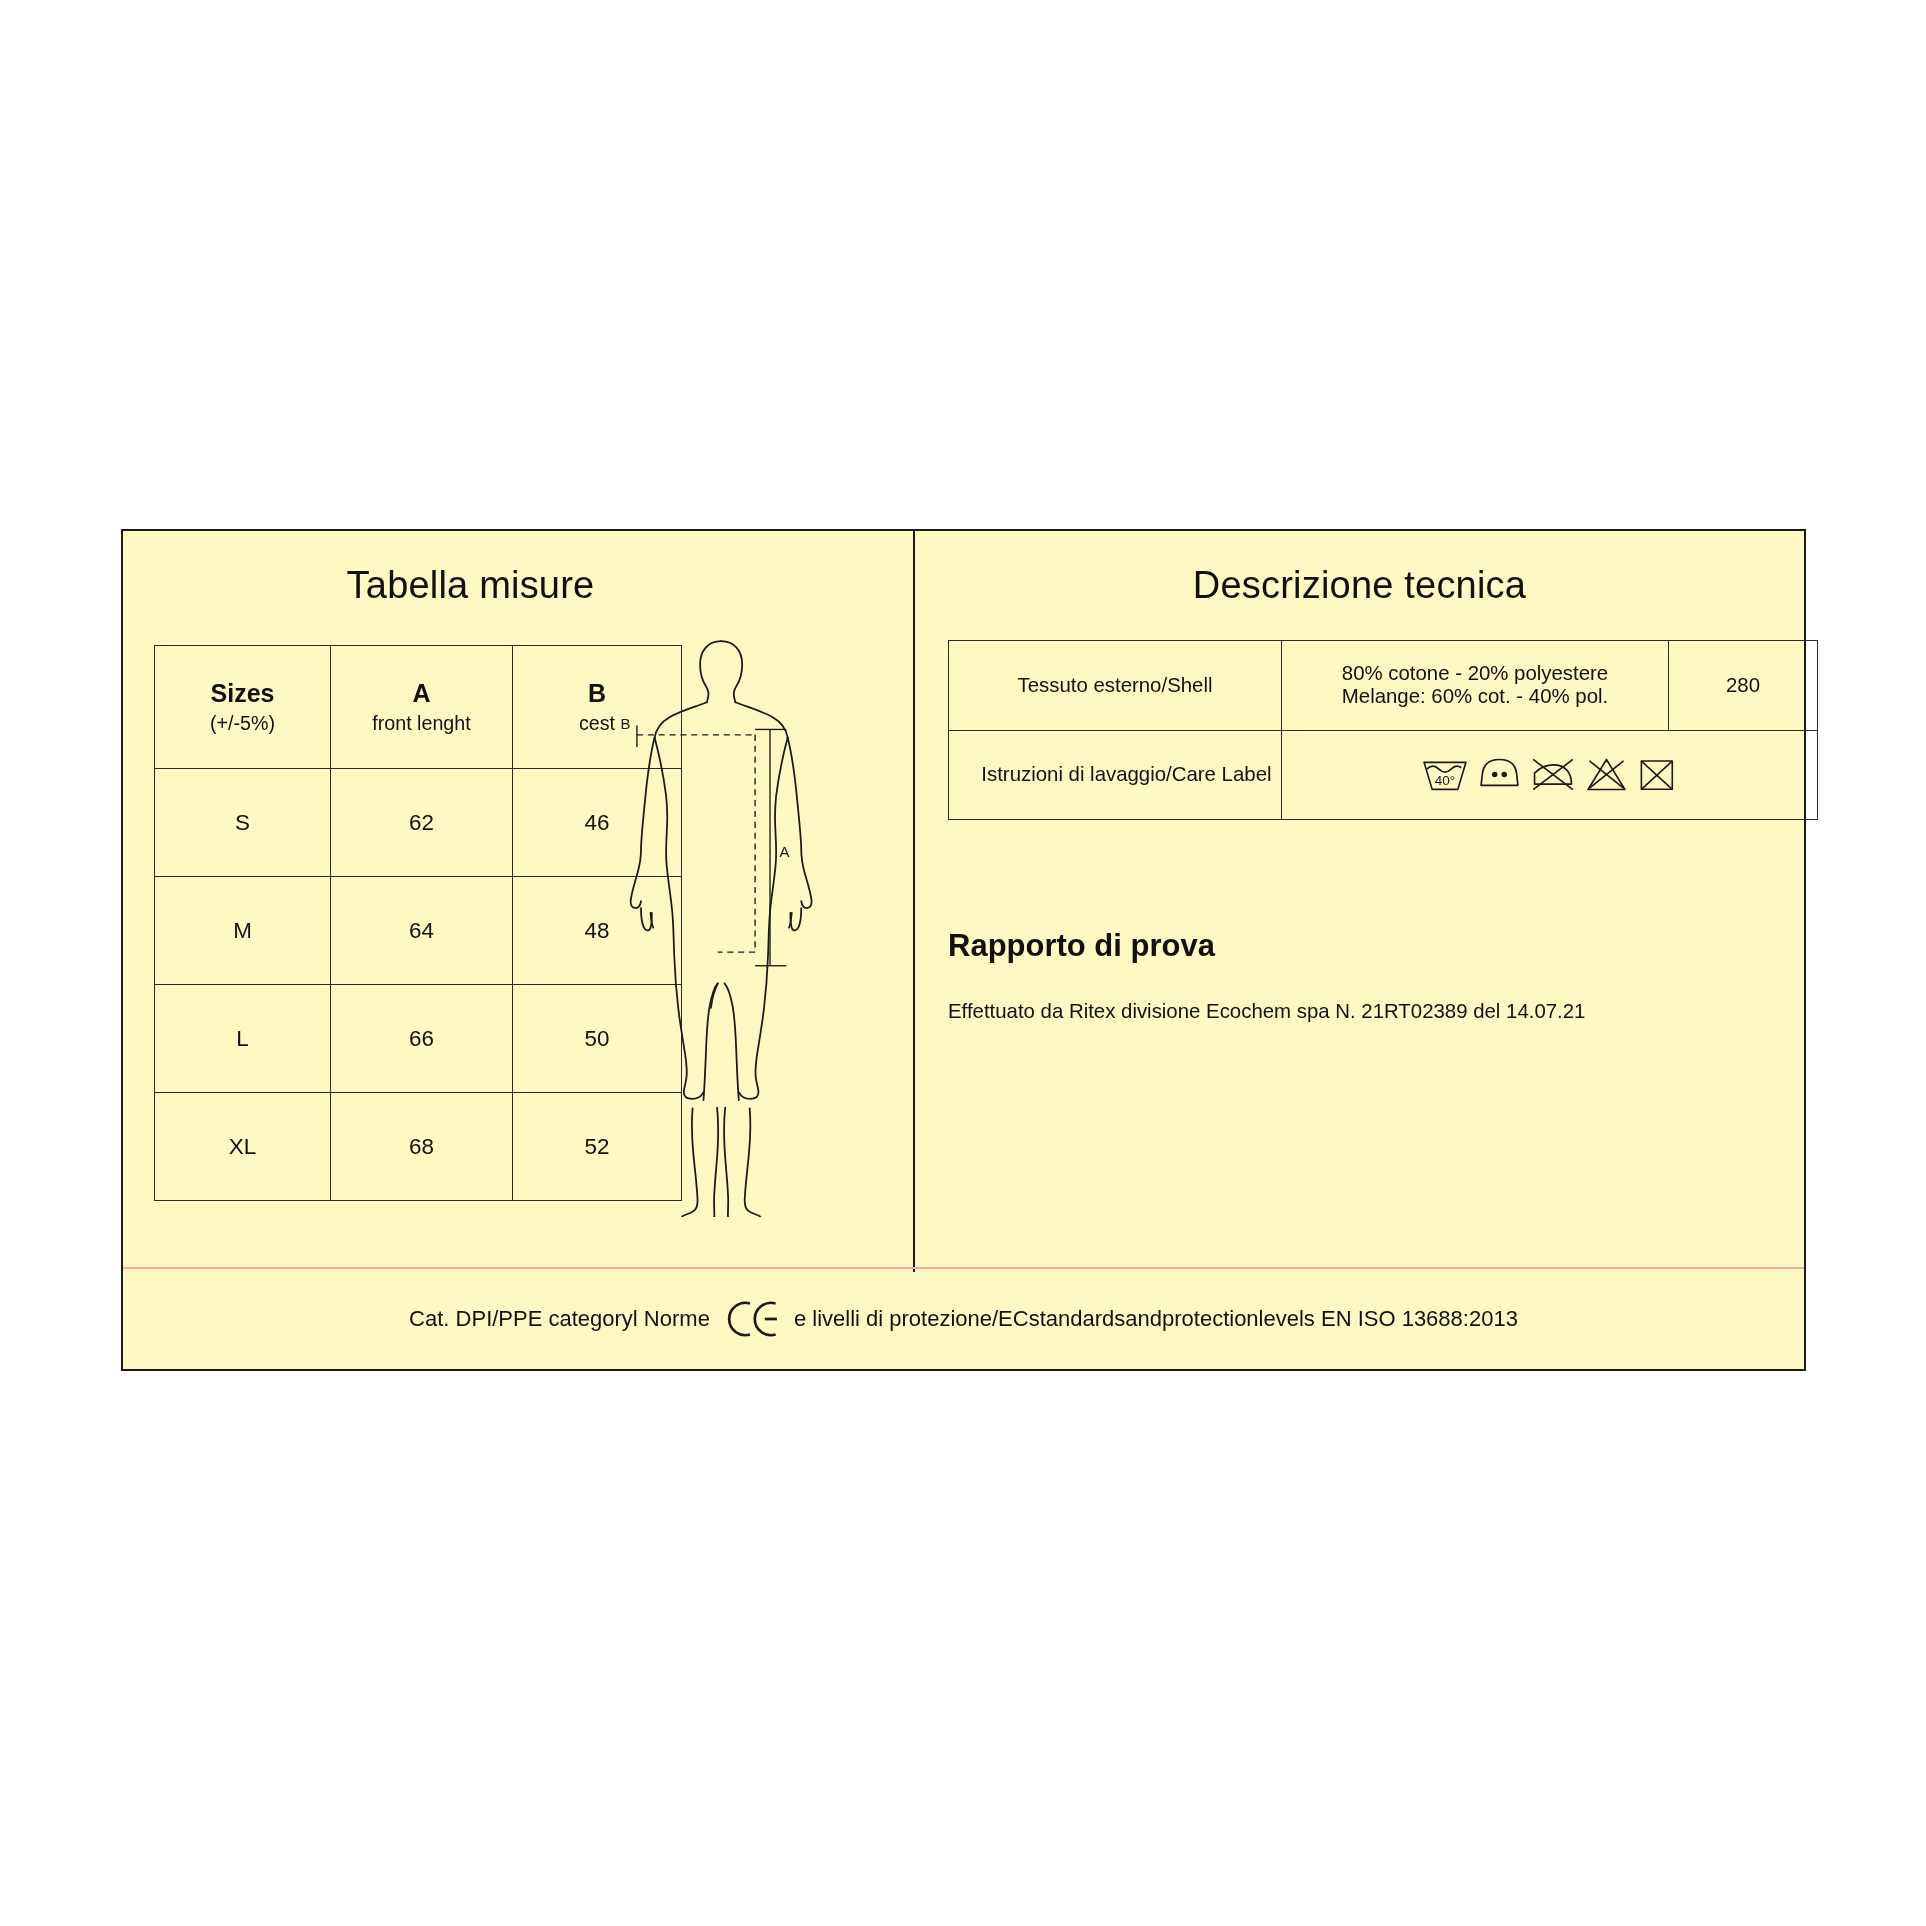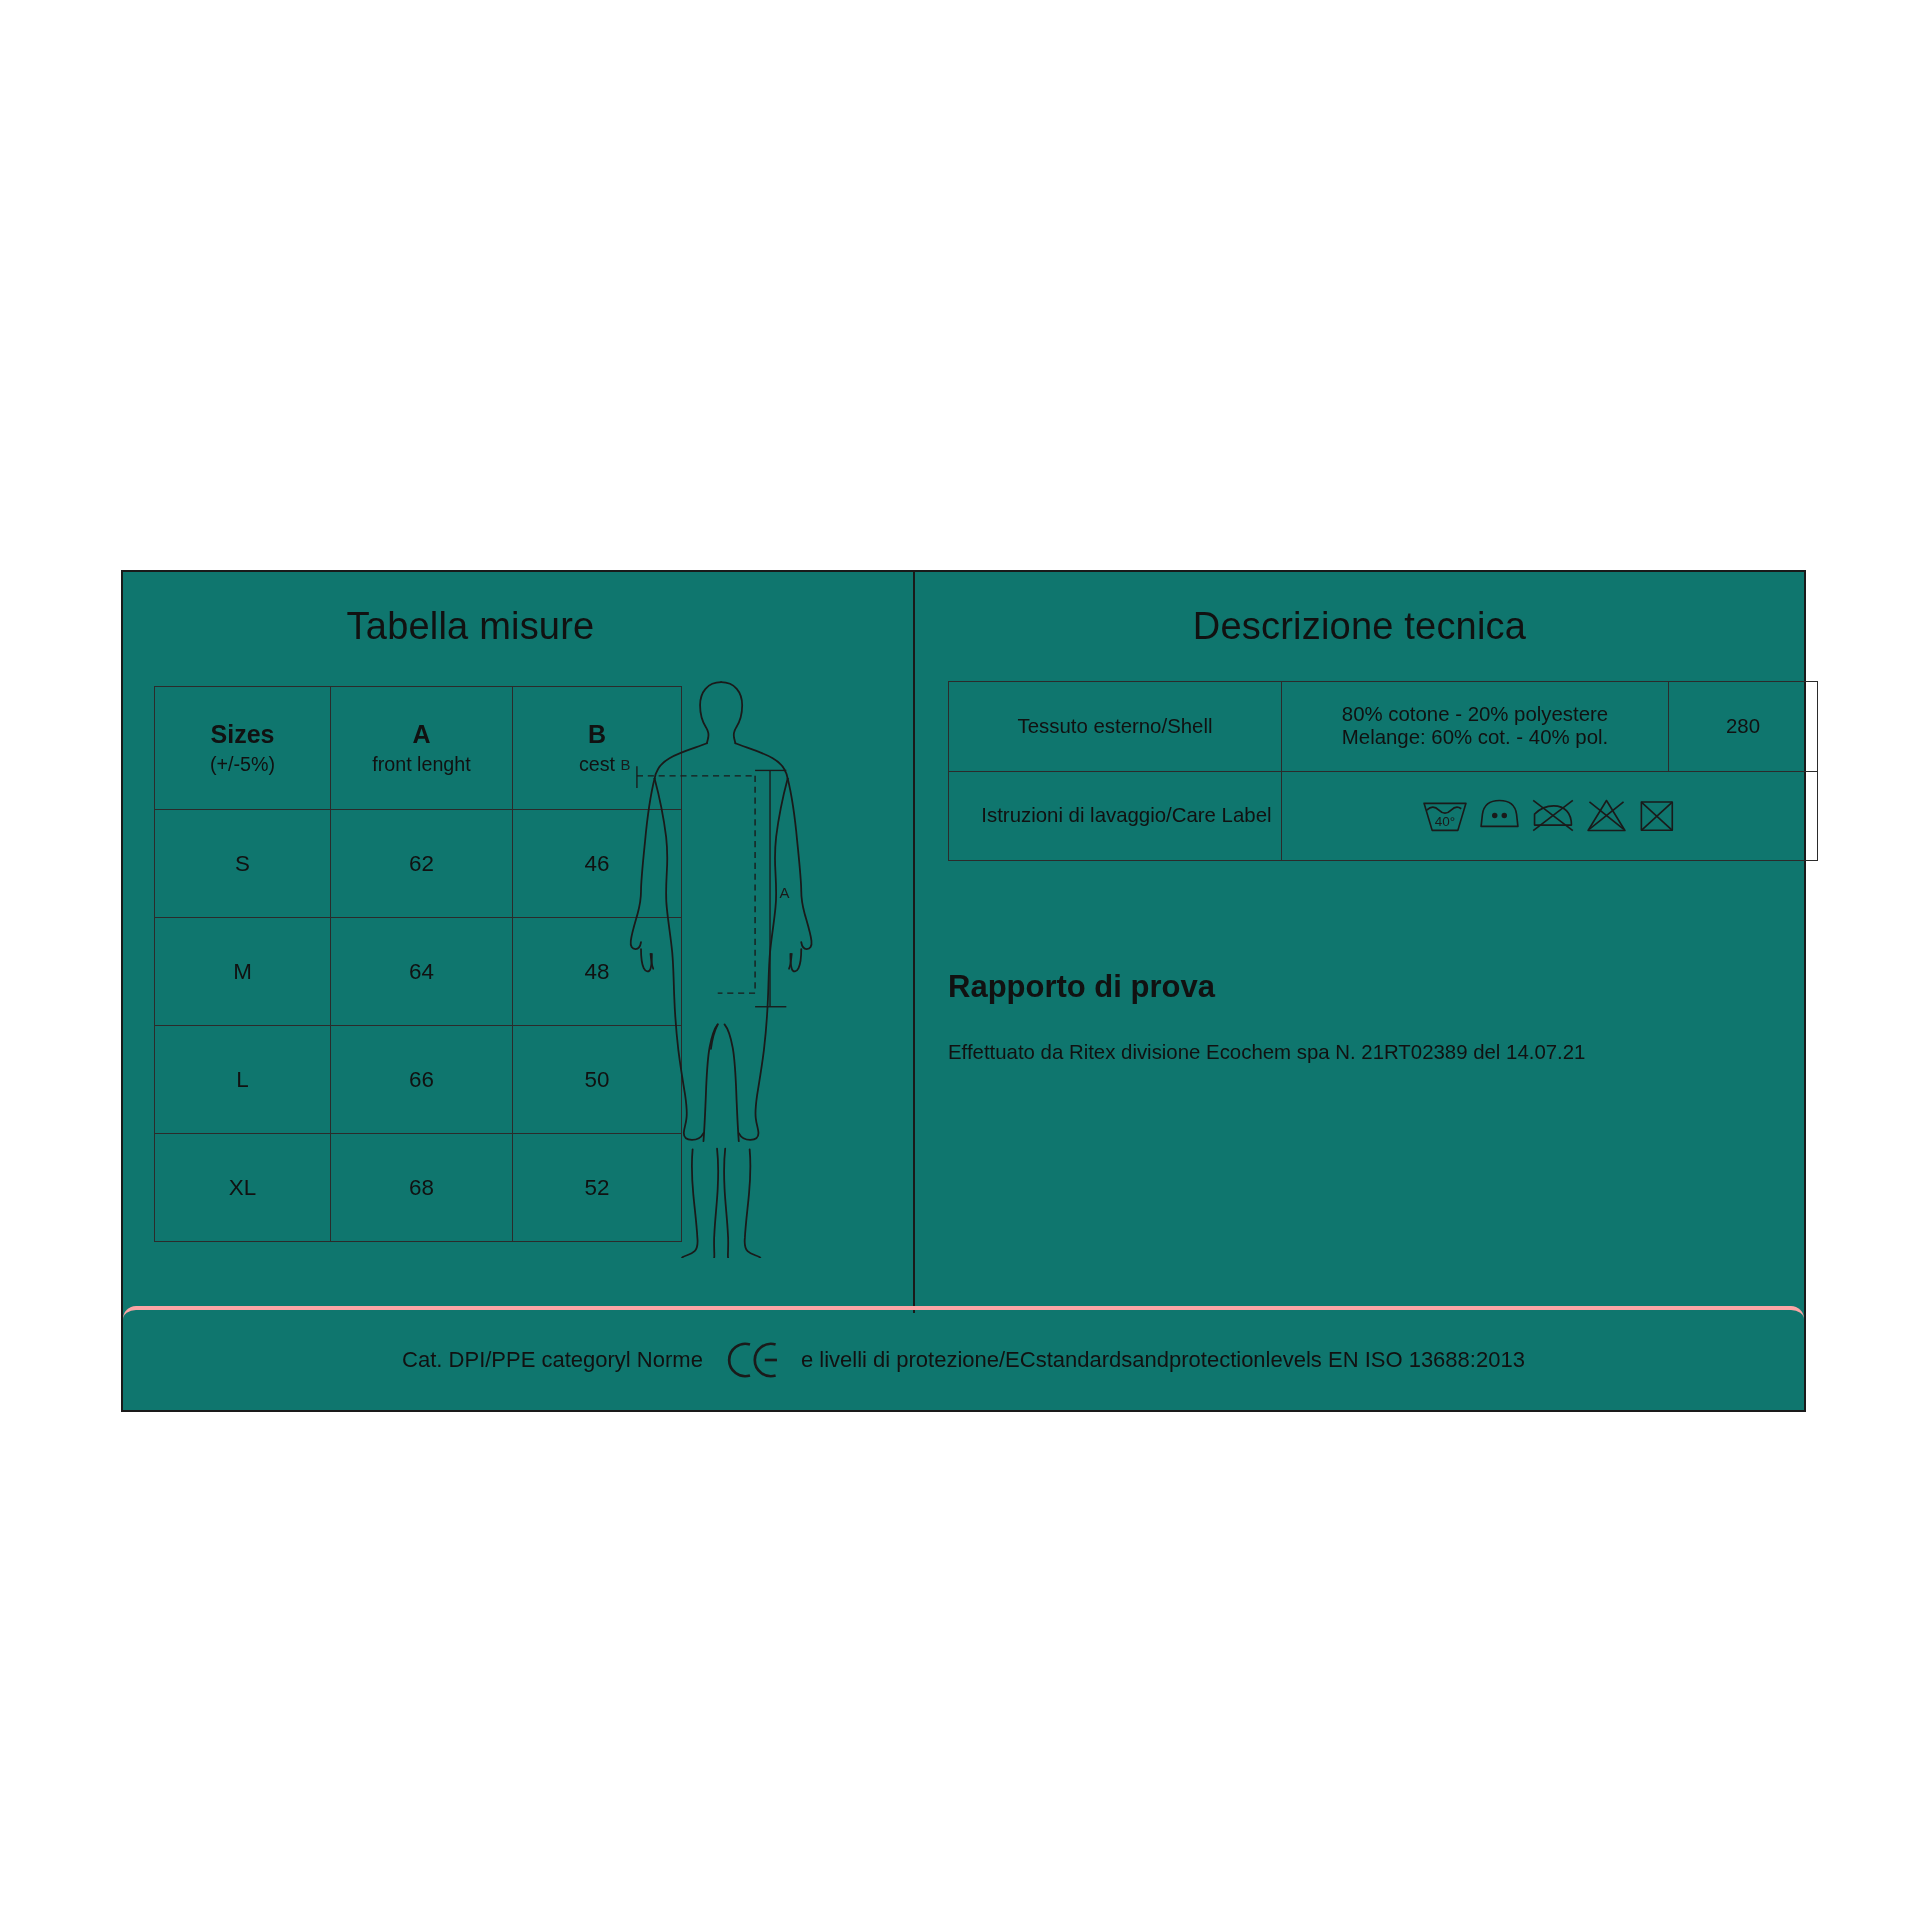--- a/index.html
+++ b/index.html
@@ -13,26 +13,26 @@
     font-family: "Liberation Sans", sans-serif;
     color: #111111;
     position: relative;
     overflow: hidden;
   }
 
   
   .doc {
     position: absolute;
     left: 121px;
-    top: 570px;
+    top: 529px;
     width: 1685px;
     height: 842px;
     border: 2px solid #1a1a1a;
     box-sizing: border-box;
-    background: #0f766e;
+    background: #fef9c3;
   }
 
   .doc-top {
     position: absolute;
     left: 0;
     top: 0;
     right: 0;
     height: 741px;
     display: flex;
   }
@@ -165,27 +165,26 @@
     white-space: nowrap;
   }
 
   
   .doc-footer {
     position: absolute;
     left: 0;
     right: 0;
     bottom: 0;
     height: 100px;
-    border-top: 4px solid #fca5a5;
+    border-top: 2px solid #fca5a5;
     display: flex;
     align-items: center;
     justify-content: center;
-    gap: 20px;
+    gap: 13px;
     font-size: 22px;
-    border-radius: 13px;
   }
   .ce-mark { display: inline-block; line-height: 0; }
 </style>
 </head>
 <body>
 
 <div class="doc">
 
   <div class="doc-top">
 

